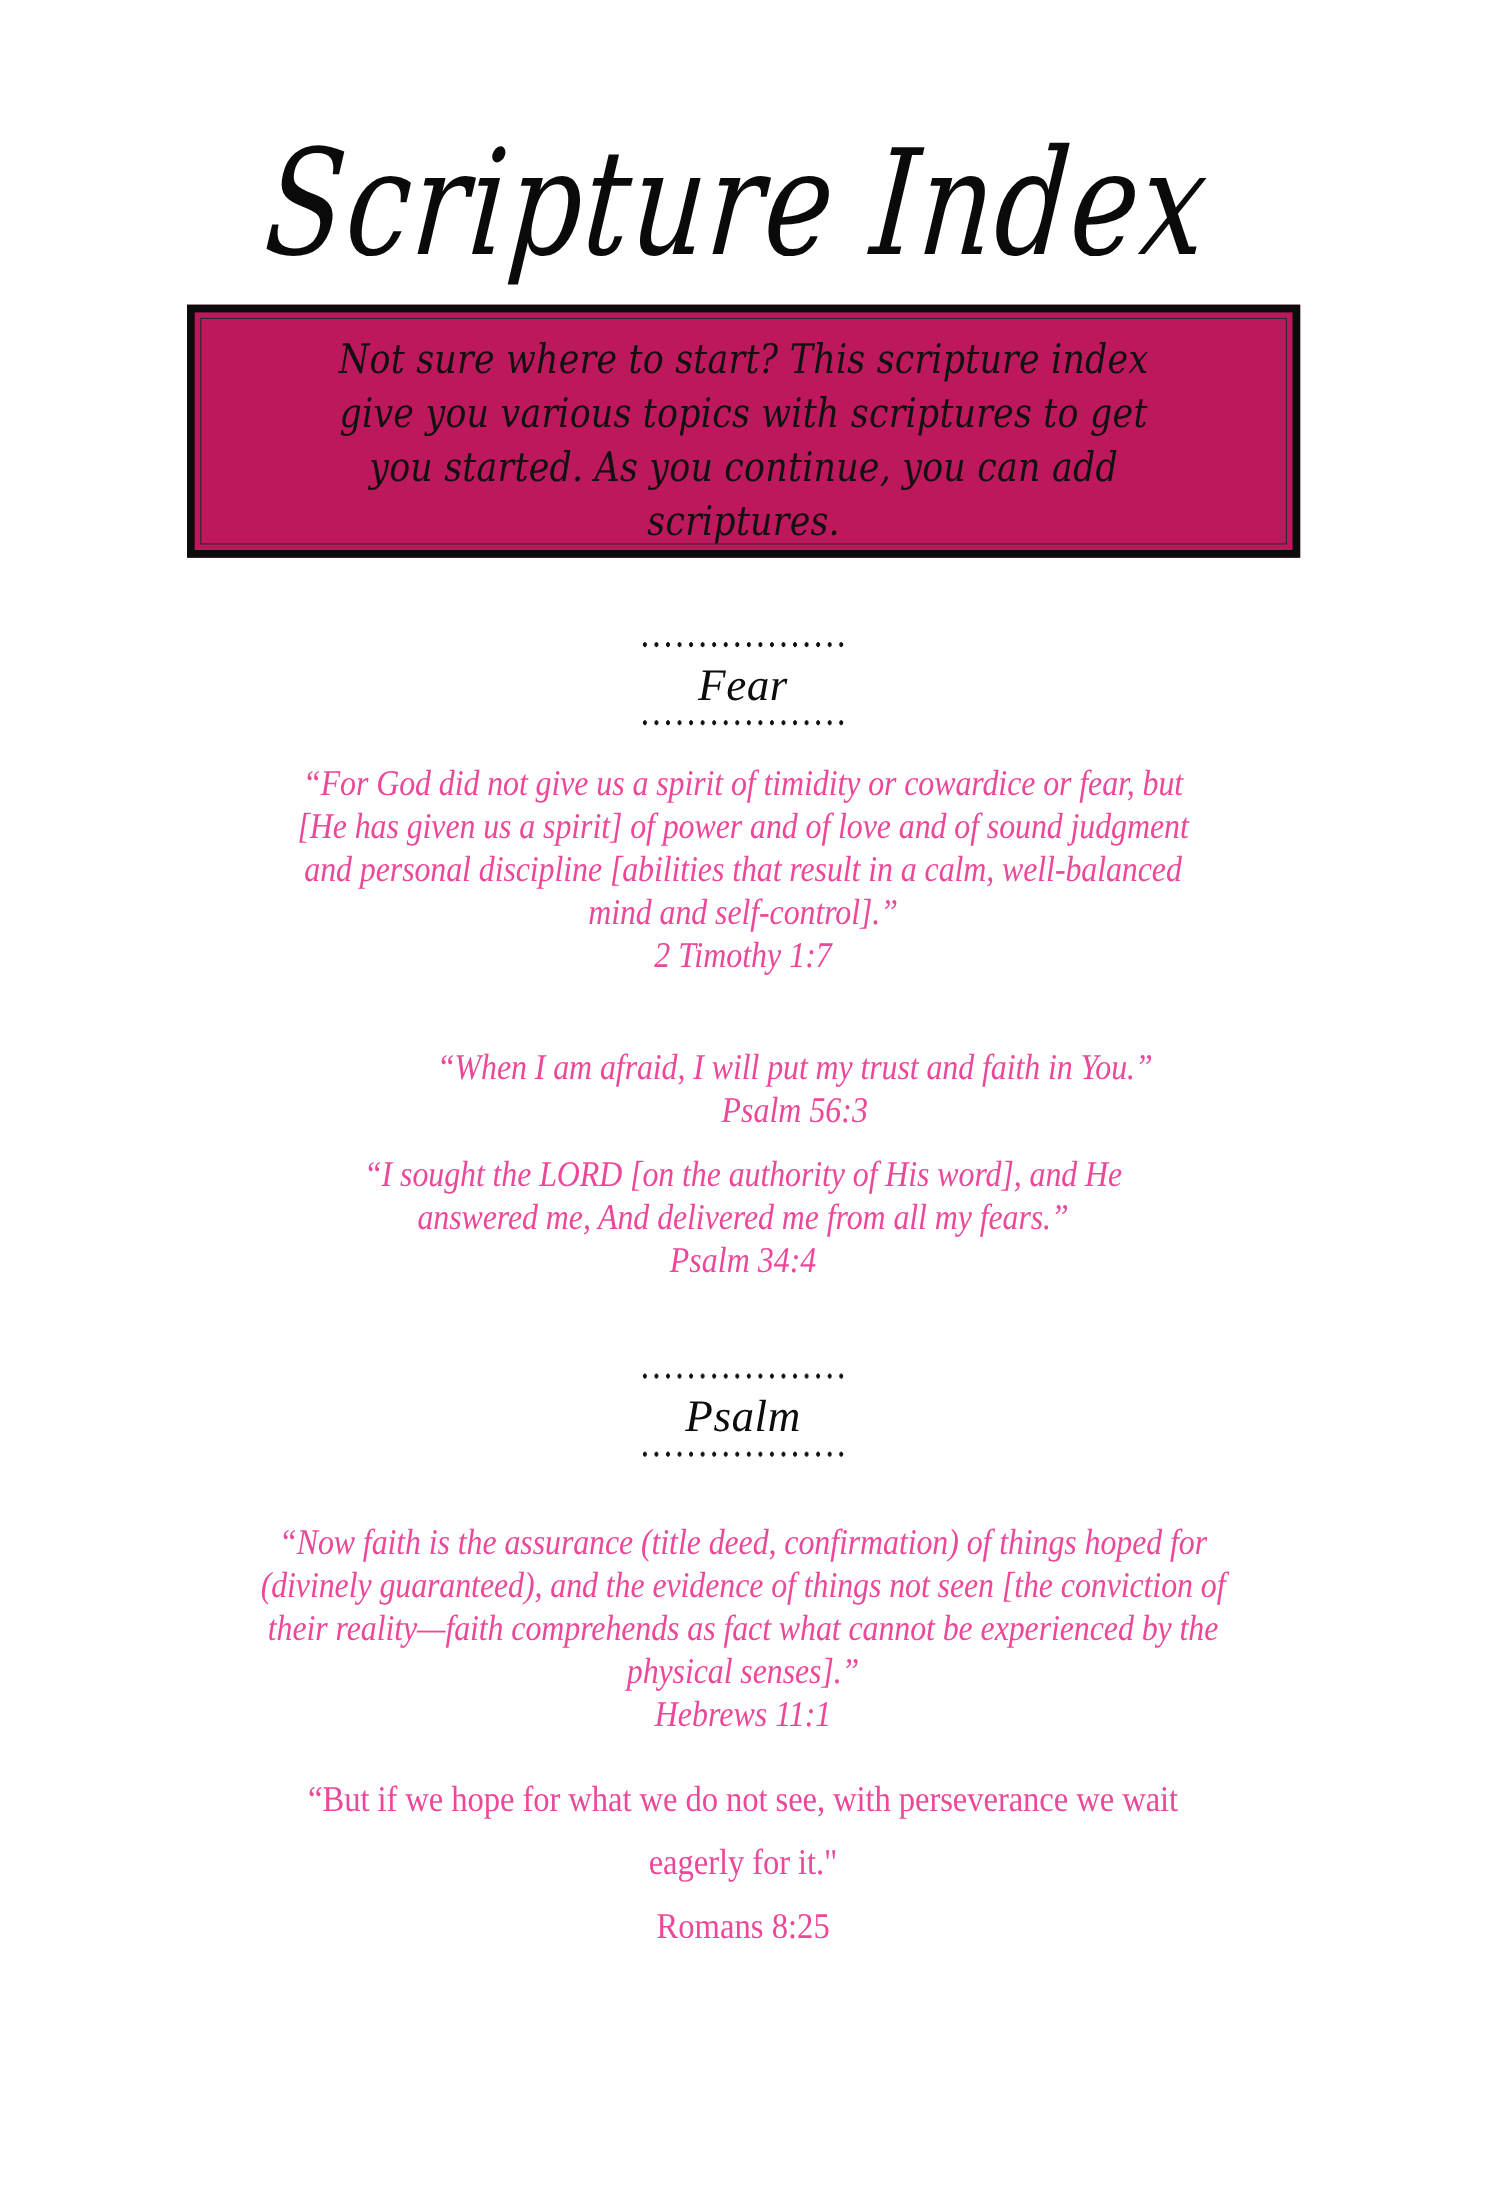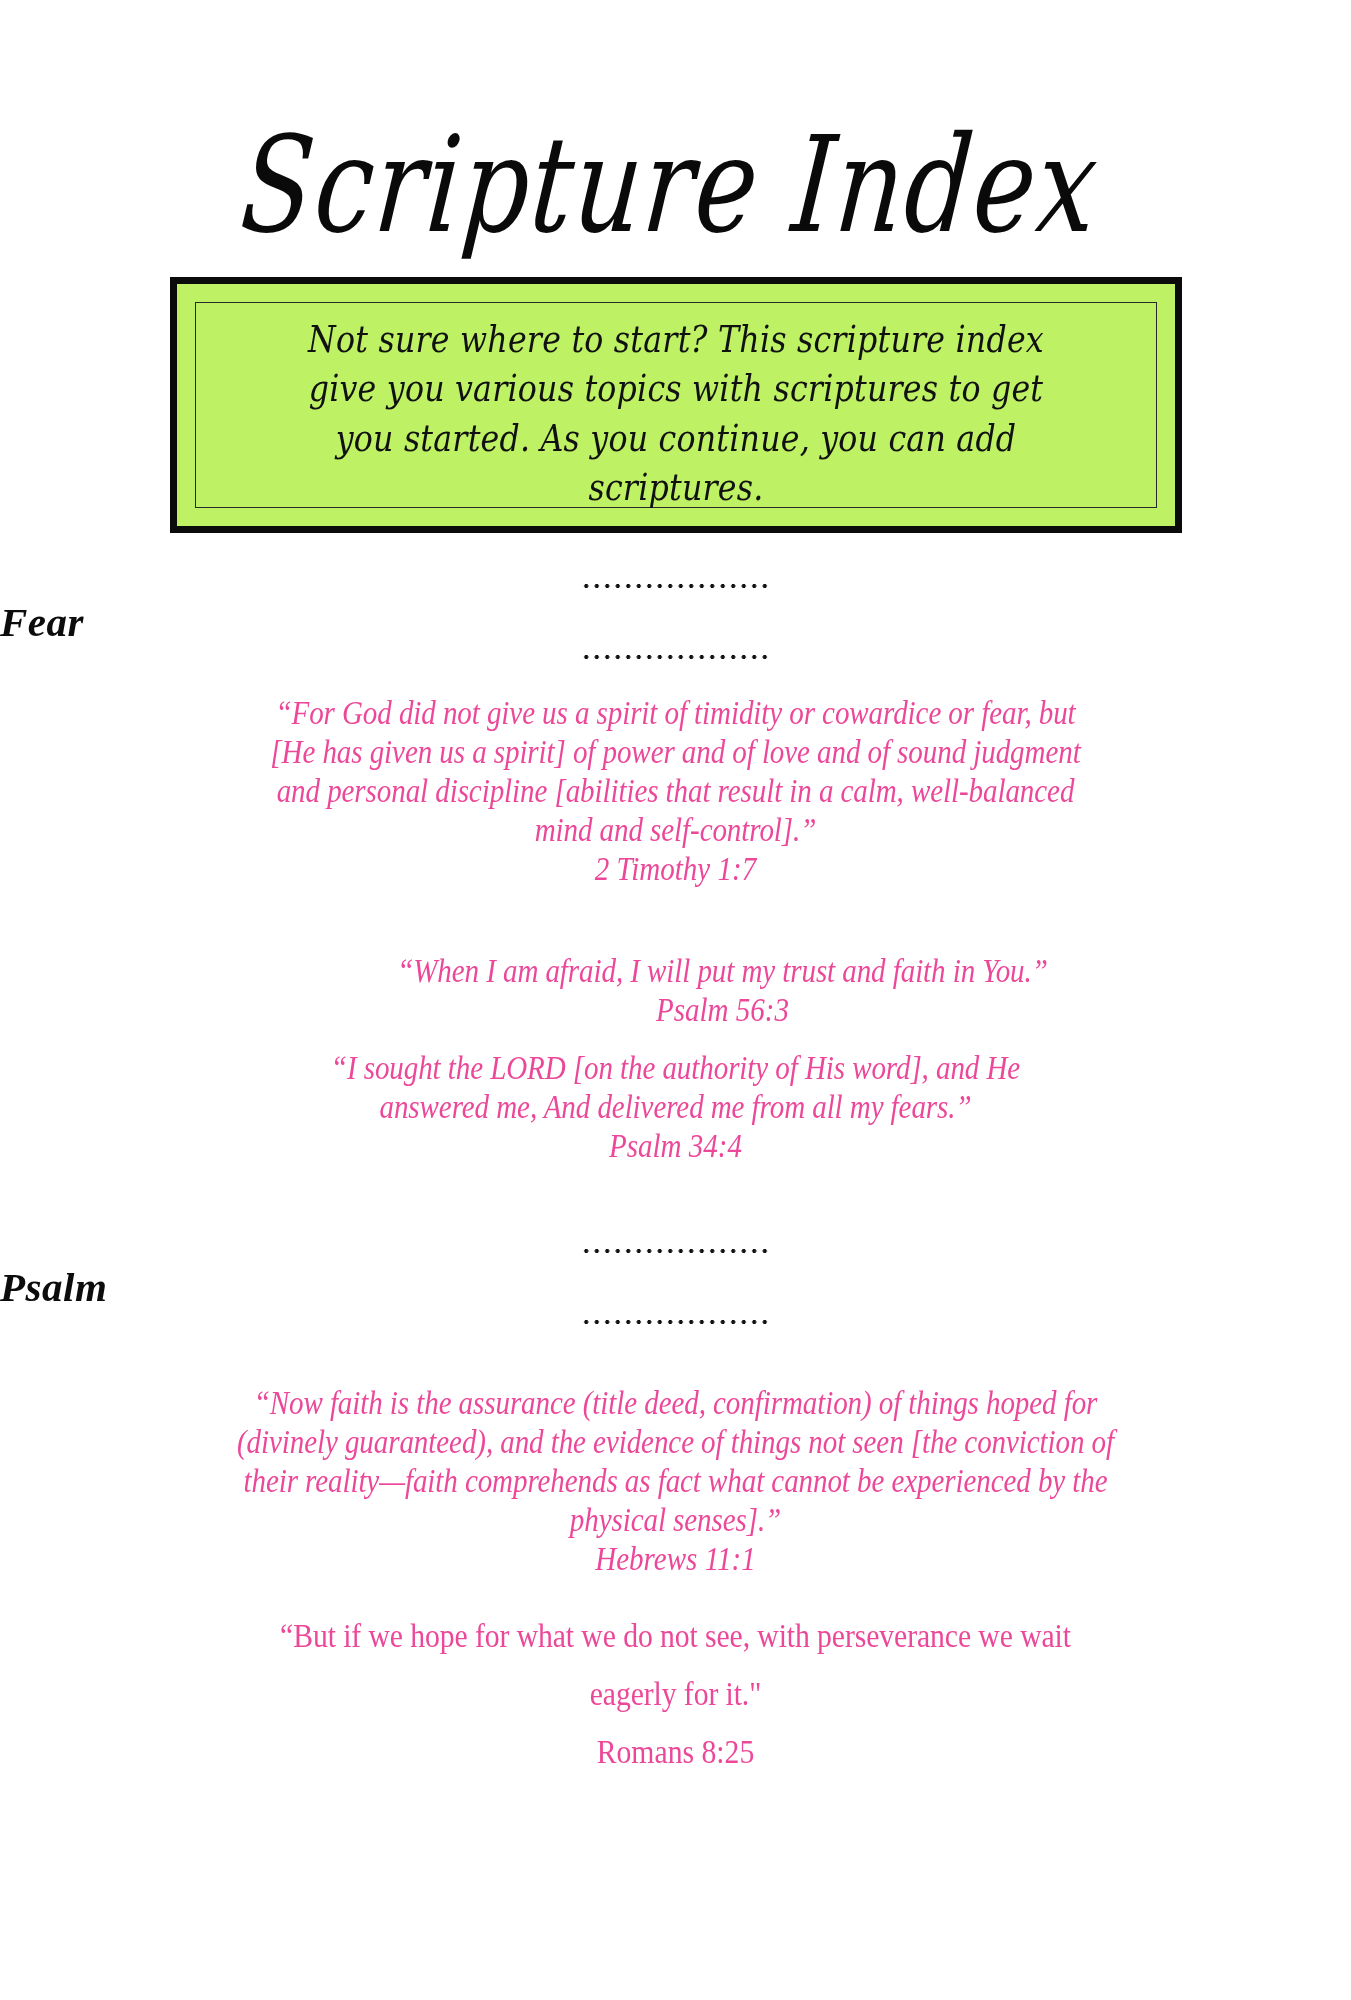--- a/index.html
+++ b/index.html
@@ -48,22 +48,22 @@
   .title .word-space { display: inline-block; width: 34px; }
 
   
   .intro-outer {
     position: absolute;
     left: 170px;
     top: 277px;
     width: 1012px;
     box-sizing: border-box;
     border: 7px solid #0b0b0b;
-    padding: 18px;
-    background: #bef264;
+    padding: 5px;
+    background: #be185d;
   }
   .intro-inner {
     border: 1.5px solid #2a2a2a;
     padding: 12px 26px 16px 26px;
     box-sizing: border-box;
   }
   .intro-text {
     font-family: "DejaVu Serif", "Liberation Serif", serif;
     font-style: italic;
     font-size: 33px;
@@ -71,22 +71,21 @@
     text-align: center;
     letter-spacing: 0.2px;
     transform: scaleY(1.12) scaleX(0.96);
     transform-origin: center top;
     color: #111111;
   }
 
   
   .section-head {
     width: 1351px;
-    text-align: left;
-    font-weight: bold;
+    text-align: center;
   }
   .dotted-rule {
     width: 190px;
     margin: 0 auto;
     height: 10px;
     line-height: 10px;
     background-image: radial-gradient(circle, #111 1.9px, rgba(0,0,0,0) 2.1px);
     background-size: 10.5px 10px;
     background-repeat: repeat-x;
     background-position: left center;

